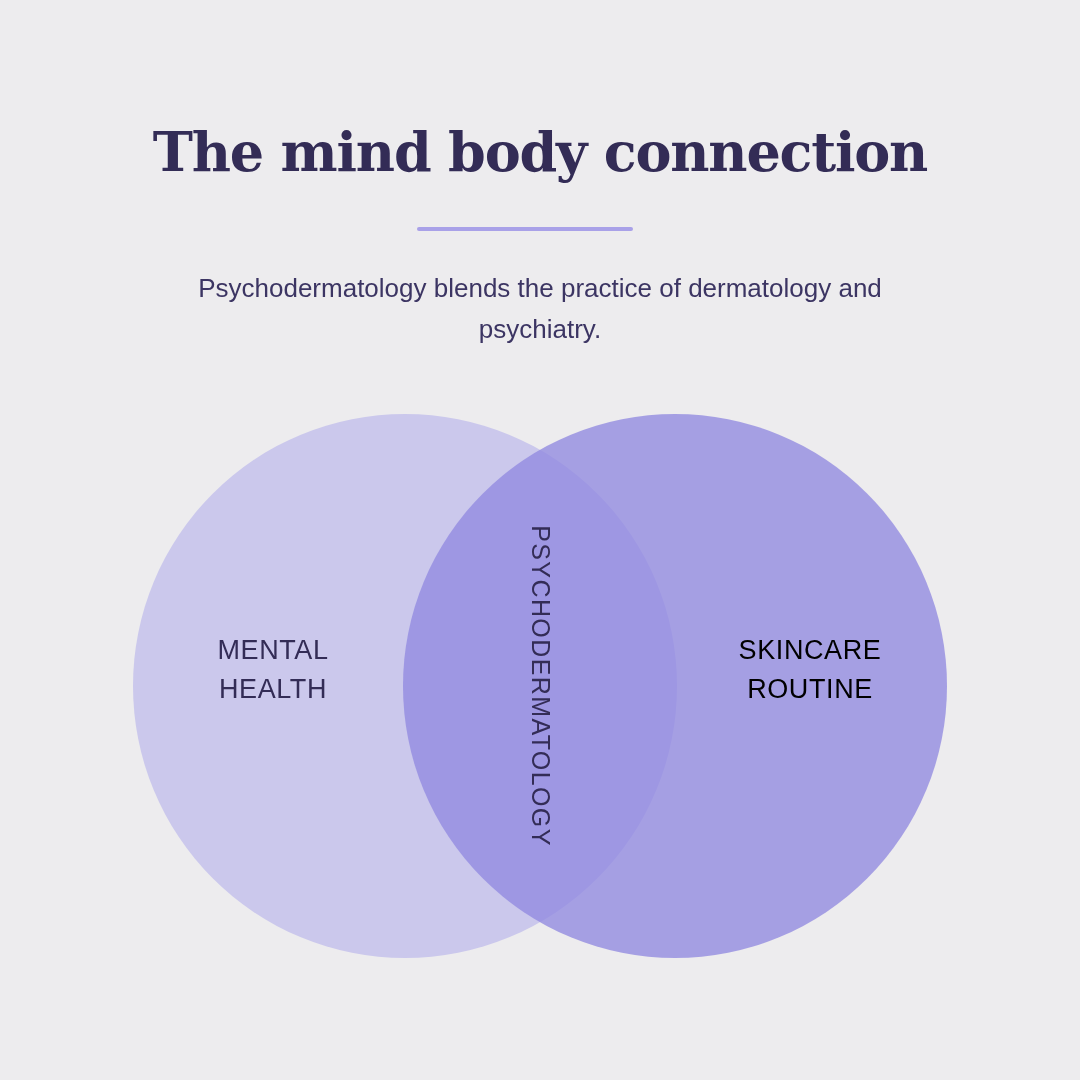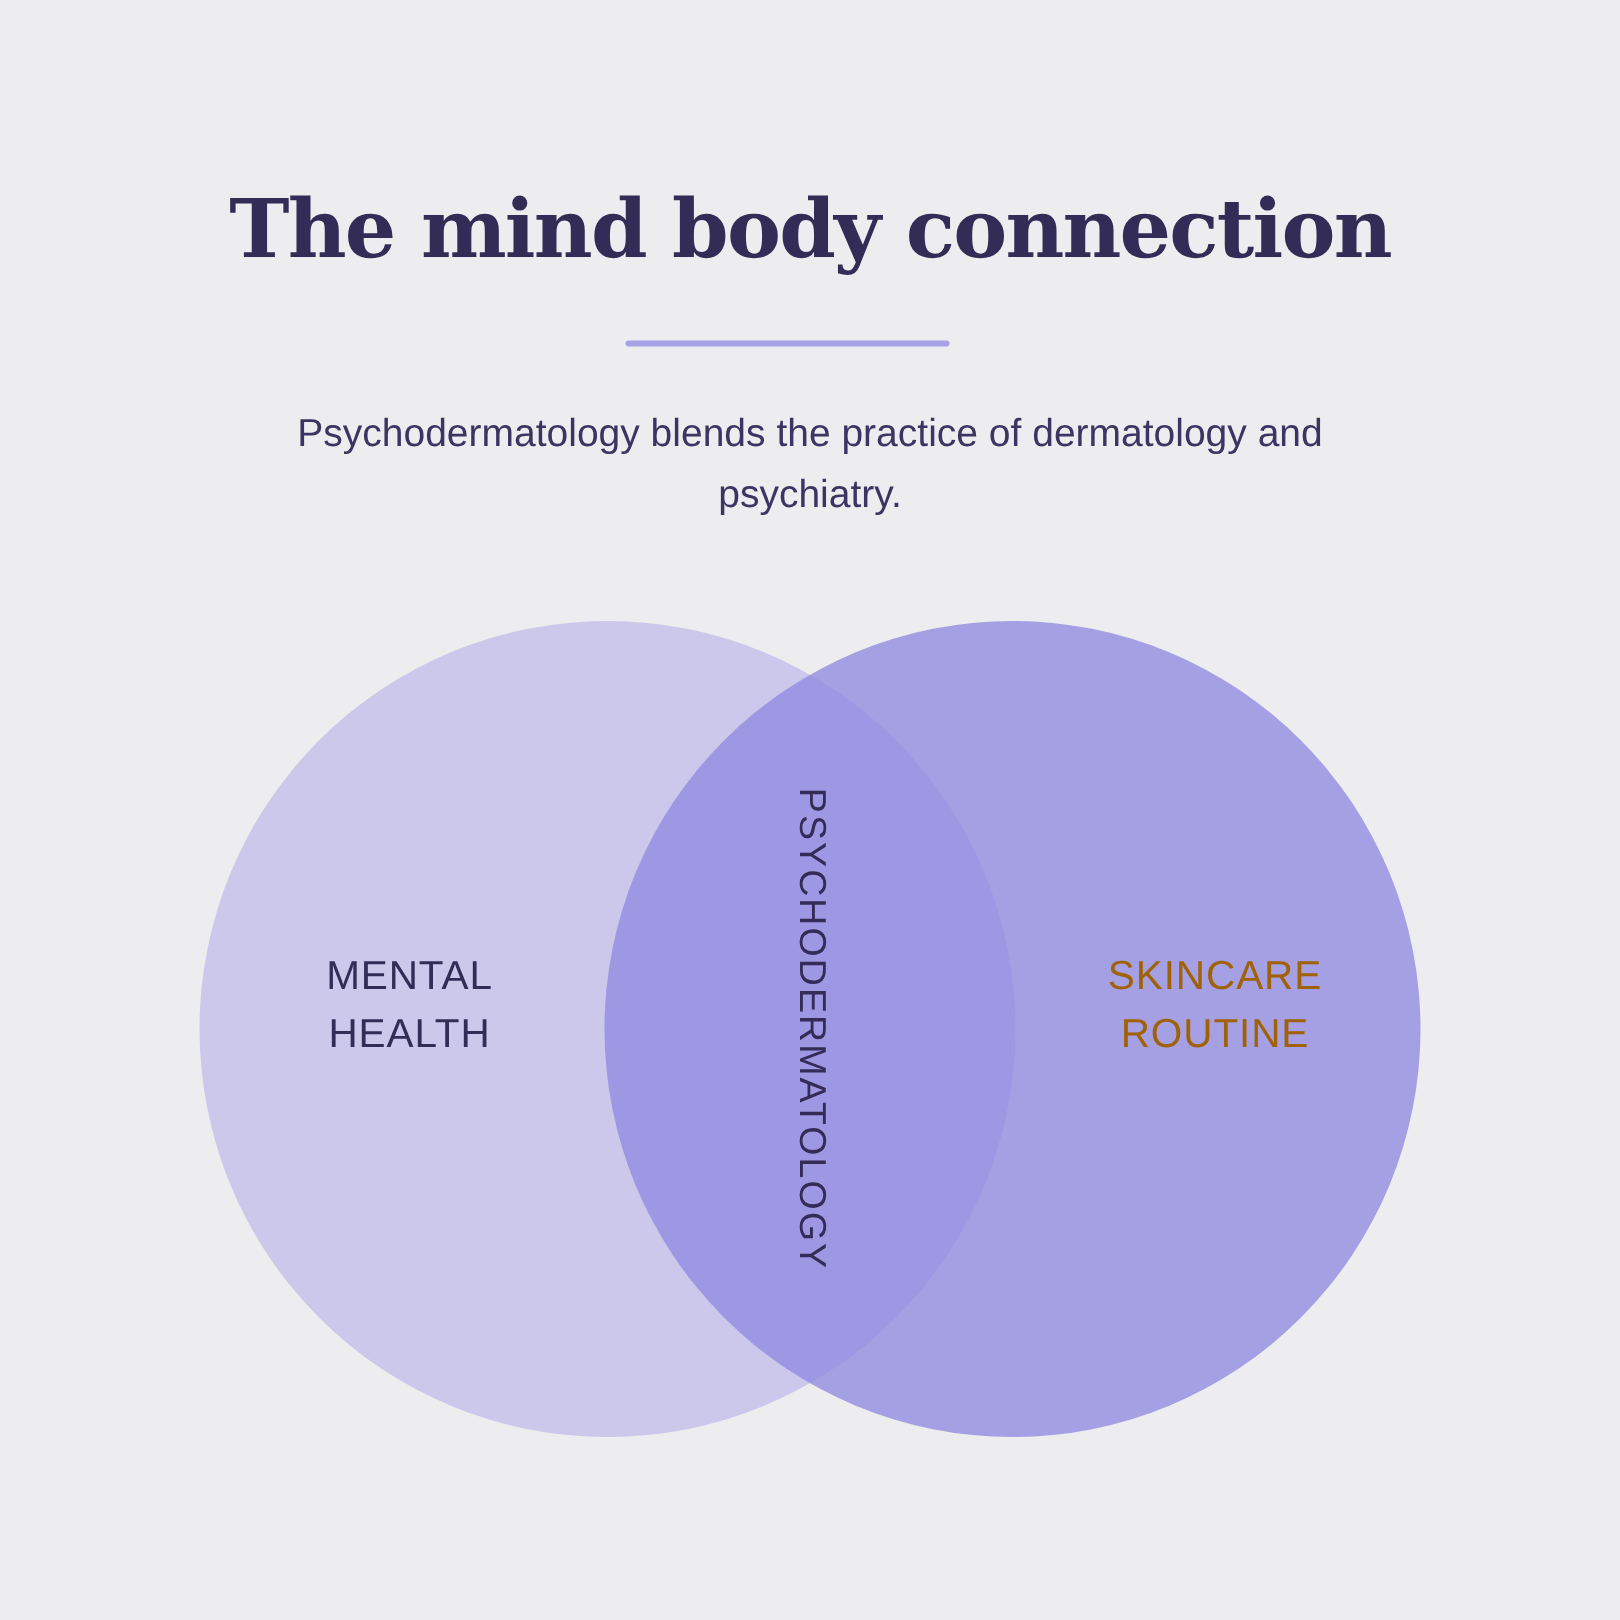--- a/index.html
+++ b/index.html
@@ -140,20 +140,20 @@
     <svg class="venn-svg" viewBox="0 0 1080 1080">
 
       <circle cx="405" cy="686" r="272" fill="#CBC8EC"></circle>
 
       <circle cx="675" cy="686" r="272" fill="#9189E0" fill-opacity="0.78"></circle>
     </svg>
 
     <div class="venn-label label-left" style="color: rgb(51, 44, 86);">MENTAL
 HEALTH</div>
 
-    <div class="venn-label label-right" style="color: #a16207;">SKINCARE
+    <div class="venn-label label-right" style="color: #000000;">SKINCARE
 ROUTINE</div>
 
     <div class="venn-label label-center" style="color: rgb(51, 44, 86);">PSYCHODERMATOLOGY</div>
 
   </div>
 
 </div>
 
 </body></html>

